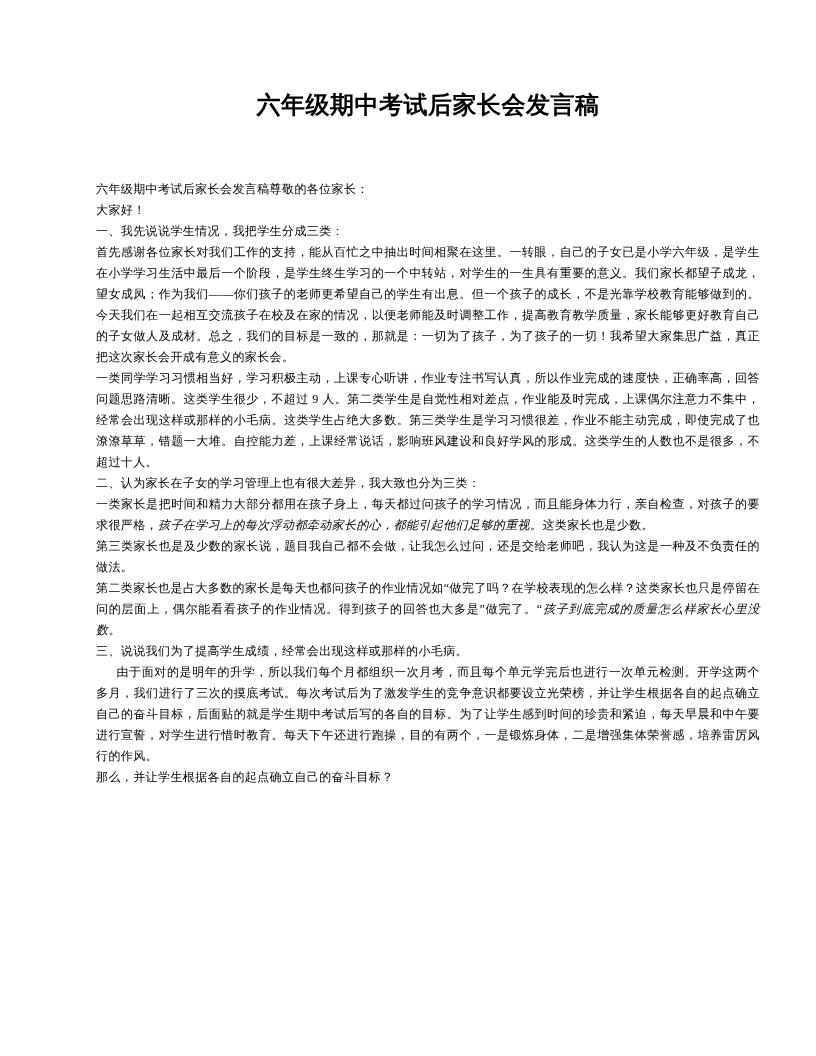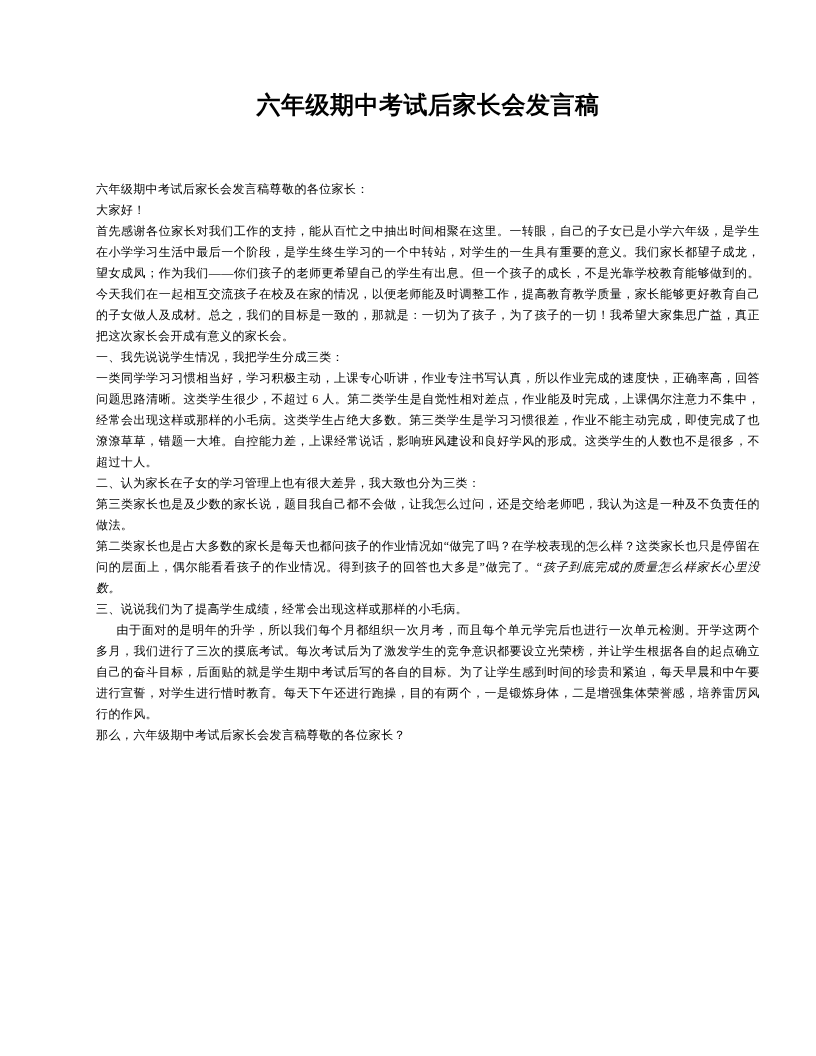--- a/index.html
+++ b/index.html
@@ -43,23 +43,24 @@
   }
 </style>
 </head>
 <body>
 
 <div class="page">
   <h1 class="doc-title">六年级期中考试后家长会发言稿</h1>
   <div class="doc-body" id="doc-body">
       <p><span>六年级期中考试后家长会发言稿尊敬的各位家长：</span></p>
       <p><span>大家好！</span></p>
+      <p><span>一、我先说说学生情况，我把学生分成三类：</span></p>
       <p><span>首先感谢各位家长对我们工作的支持，能从百忙之中抽出时间相聚在这里。一转眼，自己的子女已是小学六年级，是学生在小学学习生活中最后一个阶段，是学生终生学习的一个中转站，对学生的一生具有重要的意义。我们家长都望子成龙，望女成凤；作为我们——你们孩子的老师更希望自己的学生有出息。但一个孩子的成长，不是光靠学校教育能够做到的。今天我们在一起相互交流孩子在校及在家的情况，以便老师能及时调整工作，提高教育教学质量，家长能够更好教育自己的子女做人及成材。总之，我们的目标是一致的，那就是：一切为了孩子，为了孩子的一切！我希望大家集思广益，真正把这次家长会开成有意义的家长会。</span></p>
-      <p><span>一、我先说说学生情况，我把学生分成三类：</span></p>
-      <p><span>一类同学学习习惯相当好，学习积极主动，上课专心听讲，作业专注书写认真，所以作业完成的速度快，正确率高，回答问题思路清晰。这类学生很少，不超过 6 人。第二类学生是自觉性相对差点，作业能及时完成，上课偶尔注意力不集中，经常会出现这样或那样的小毛病。这类学生占绝大多数。第三类学生是学习习惯很差，作业不能主动完成，即使完成了也潦潦草草，错题一大堆。自控能力差，上课经常说话，影响班风建设和良好学风的形成。这类学生的人数也不是很多，不超过十人。</span></p>
+      <p><span>一类同学学习习惯相当好，学习积极主动，上课专心听讲，作业专注书写认真，所以作业完成的速度快，正确率高，回答问题思路清晰。这类学生很少，不超过 9 人。第二类学生是自觉性相对差点，作业能及时完成，上课偶尔注意力不集中，经常会出现这样或那样的小毛病。这类学生占绝大多数。第三类学生是学习习惯很差，作业不能主动完成，即使完成了也潦潦草草，错题一大堆。自控能力差，上课经常说话，影响班风建设和良好学风的形成。这类学生的人数也不是很多，不超过十人。</span></p>
       <p><span>二、认为家长在子女的学习管理上也有很大差异，我大致也分为三类：</span></p>
+      <p><span>一类家长是把时间和精力大部分都用在孩子身上，每天都过问孩子的学习情况，而且能身体力行，亲自检查，对孩子的要求很严格，</span><span class="seg-kaiti">孩子在学习上的每次浮动都牵动家长的心，都能引起他们足够的重视。</span><span>这类家长也是少数。</span></p>
       <p><span>第三类家长也是及少数的家长说，题目我自己都不会做，让我怎么过问，还是交给老师吧，我认为这是一种及不负责任的做法。</span></p>
       <p><span>第二类家长也是占大多数的家长是每天也都问孩子的作业情况如“做完了吗？在学校表现的怎么样？这类家长也只是停留在问的层面上，偶尔能看看孩子的作业情况。得到孩子的回答也大多是”做完了。“</span><span class="seg-kaiti">孩子到底完成的质量怎么样家长心里没数。</span></p>
       <p><span>三、说说我们为了提高学生成绩，经常会出现这样或那样的小毛病。</span></p>
       <p class="indent"><span>由于面对的是明年的升学，所以我们每个月都组织一次月考，而且每个单元学完后也进行一次单元检测。开学这两个多月，我们进行了三次的摸底考试。每次考试后为了激发学生的竞争意识都要设立光荣榜，并让学生根据各自的起点确立自己的奋斗目标，后面贴的就是学生期中考试后写的各自的目标。为了让学生感到时间的珍贵和紧迫，每天早晨和中午要进行宣誓，对学生进行惜时教育。每天下午还进行跑操，目的有两个，一是锻炼身体，二是增强集体荣誉感，培养雷厉风行的作风。</span></p>
-      <p><span>那么，六年级期中考试后家长会发言稿尊敬的各位家长？</span></p>
+      <p><span>那么，并让学生根据各自的起点确立自己的奋斗目标？</span></p>
     </div>
 </div>
 
 </body></html>

